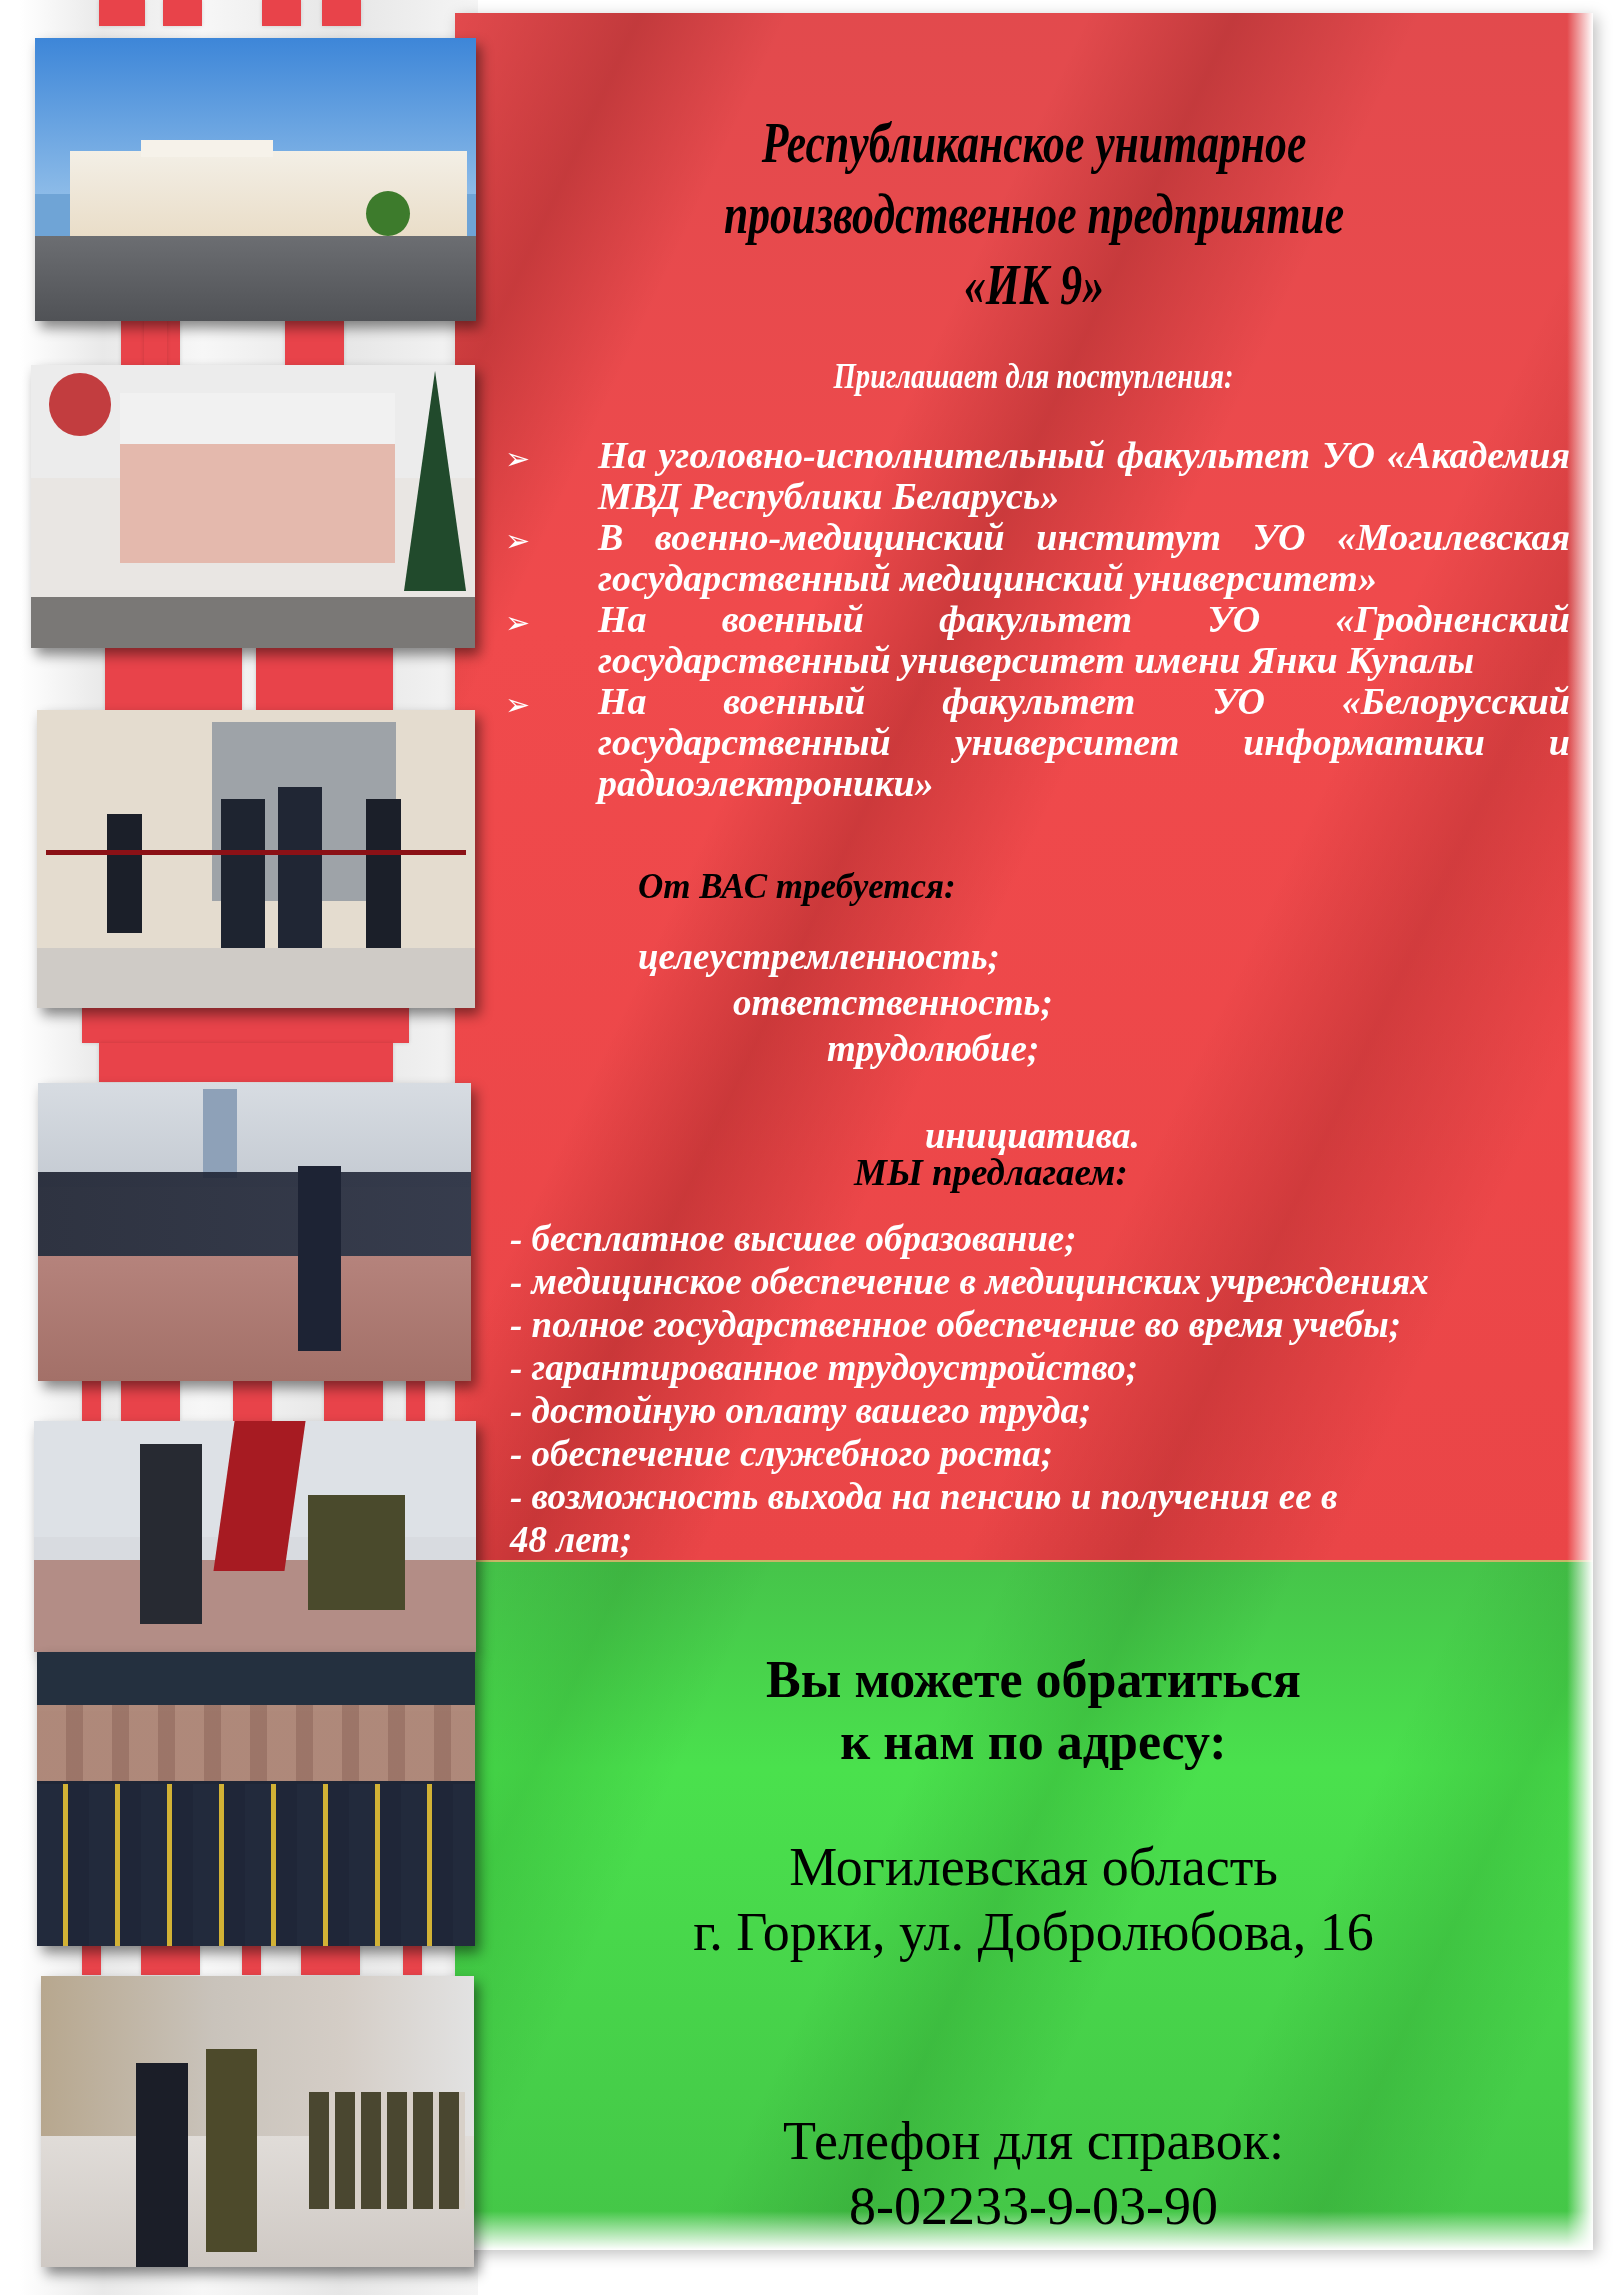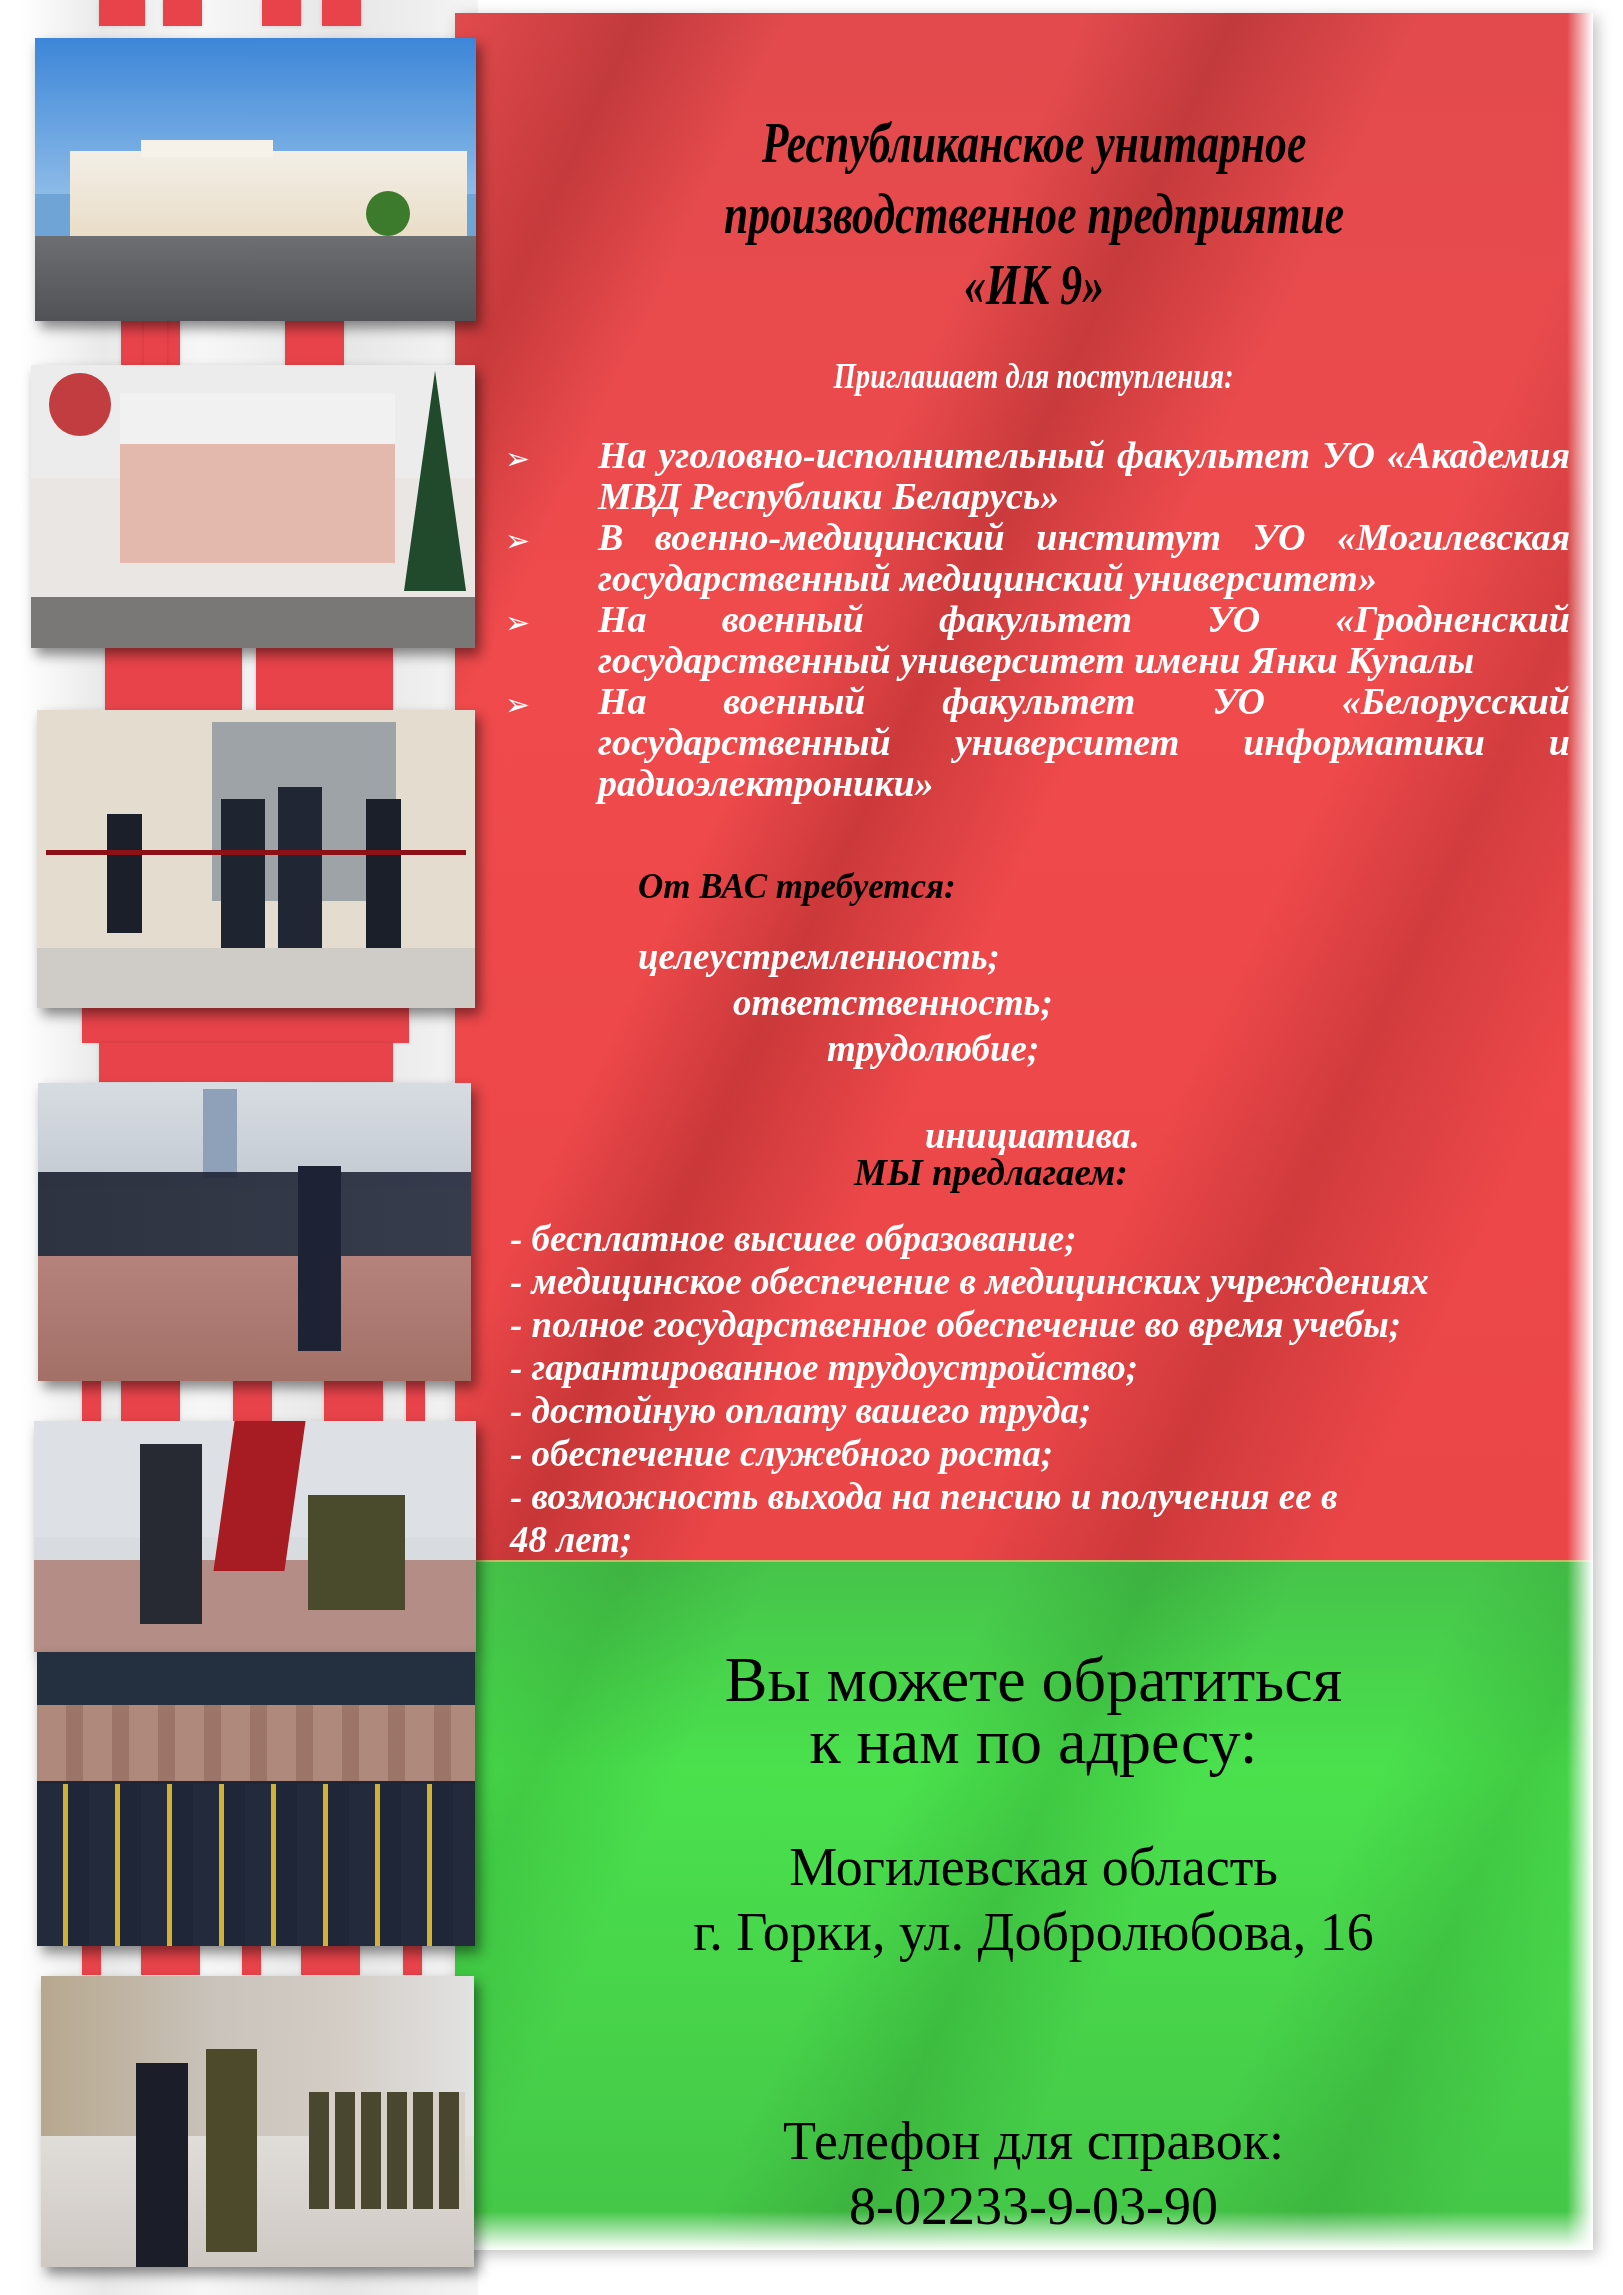--- a/index.html
+++ b/index.html
@@ -73,21 +73,21 @@
   }
   .req-head { left: 141px; top: 867px; font-size: 35px; color: #000; }
   .qual { font-size: 37px; color: #fff; }
   .offer-head { left: 357px; top: 1151px; font-size: 37px; color: #000; }
   .benefits { left: 13px; top: 1217px; width: 1047px; margin: 0; padding: 0; list-style: none; }
   .benefits li { font-size: 37px; line-height: 43px; color: #fff; font-style: italic; font-weight: bold; }
   .contact {
     position: absolute; left: 0; width: 1073px; text-align: center; color: #000;
     font-family: "Liberation Serif", serif;
   }
-  .contact-normal { font-size: 64px; line-height: 62px; font-weight: normal; }
+  .contact-normal { font-size: 52px; line-height: 62px; font-weight: bold; }
   .contact-bold { font-size: 54px; line-height: 65px; font-weight: normal; }
 </style>
 </head>
 <body>
 
 <div class="ornament-strip">
   <div class="orn" style="left:79px;top:0;width:46px;height:26px;"></div>
   <div class="orn" style="left:143px;top:0;width:39px;height:26px;"></div>
   <div class="orn" style="left:242px;top:0;width:39px;height:26px;"></div>
   <div class="orn" style="left:302px;top:0;width:39px;height:26px;"></div>

